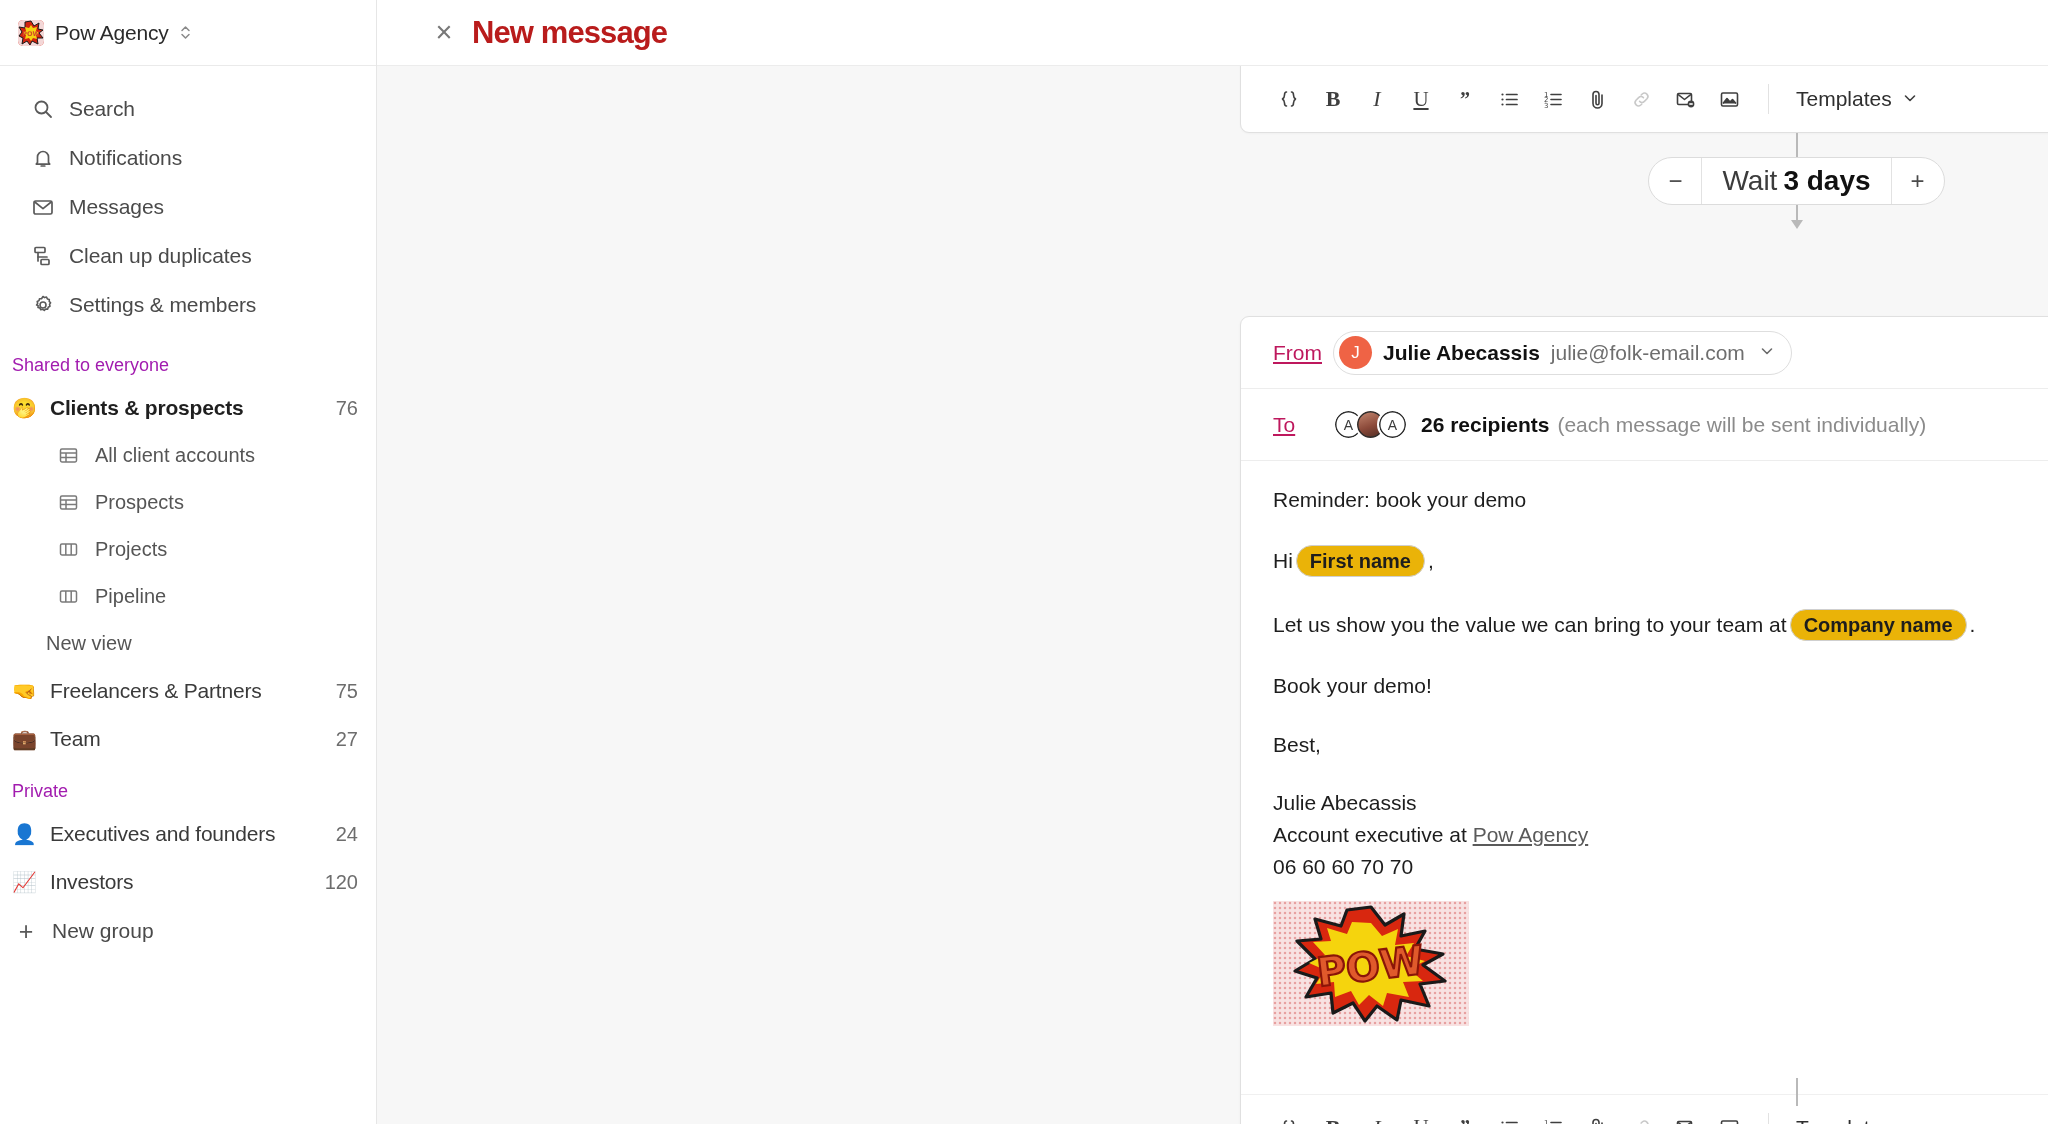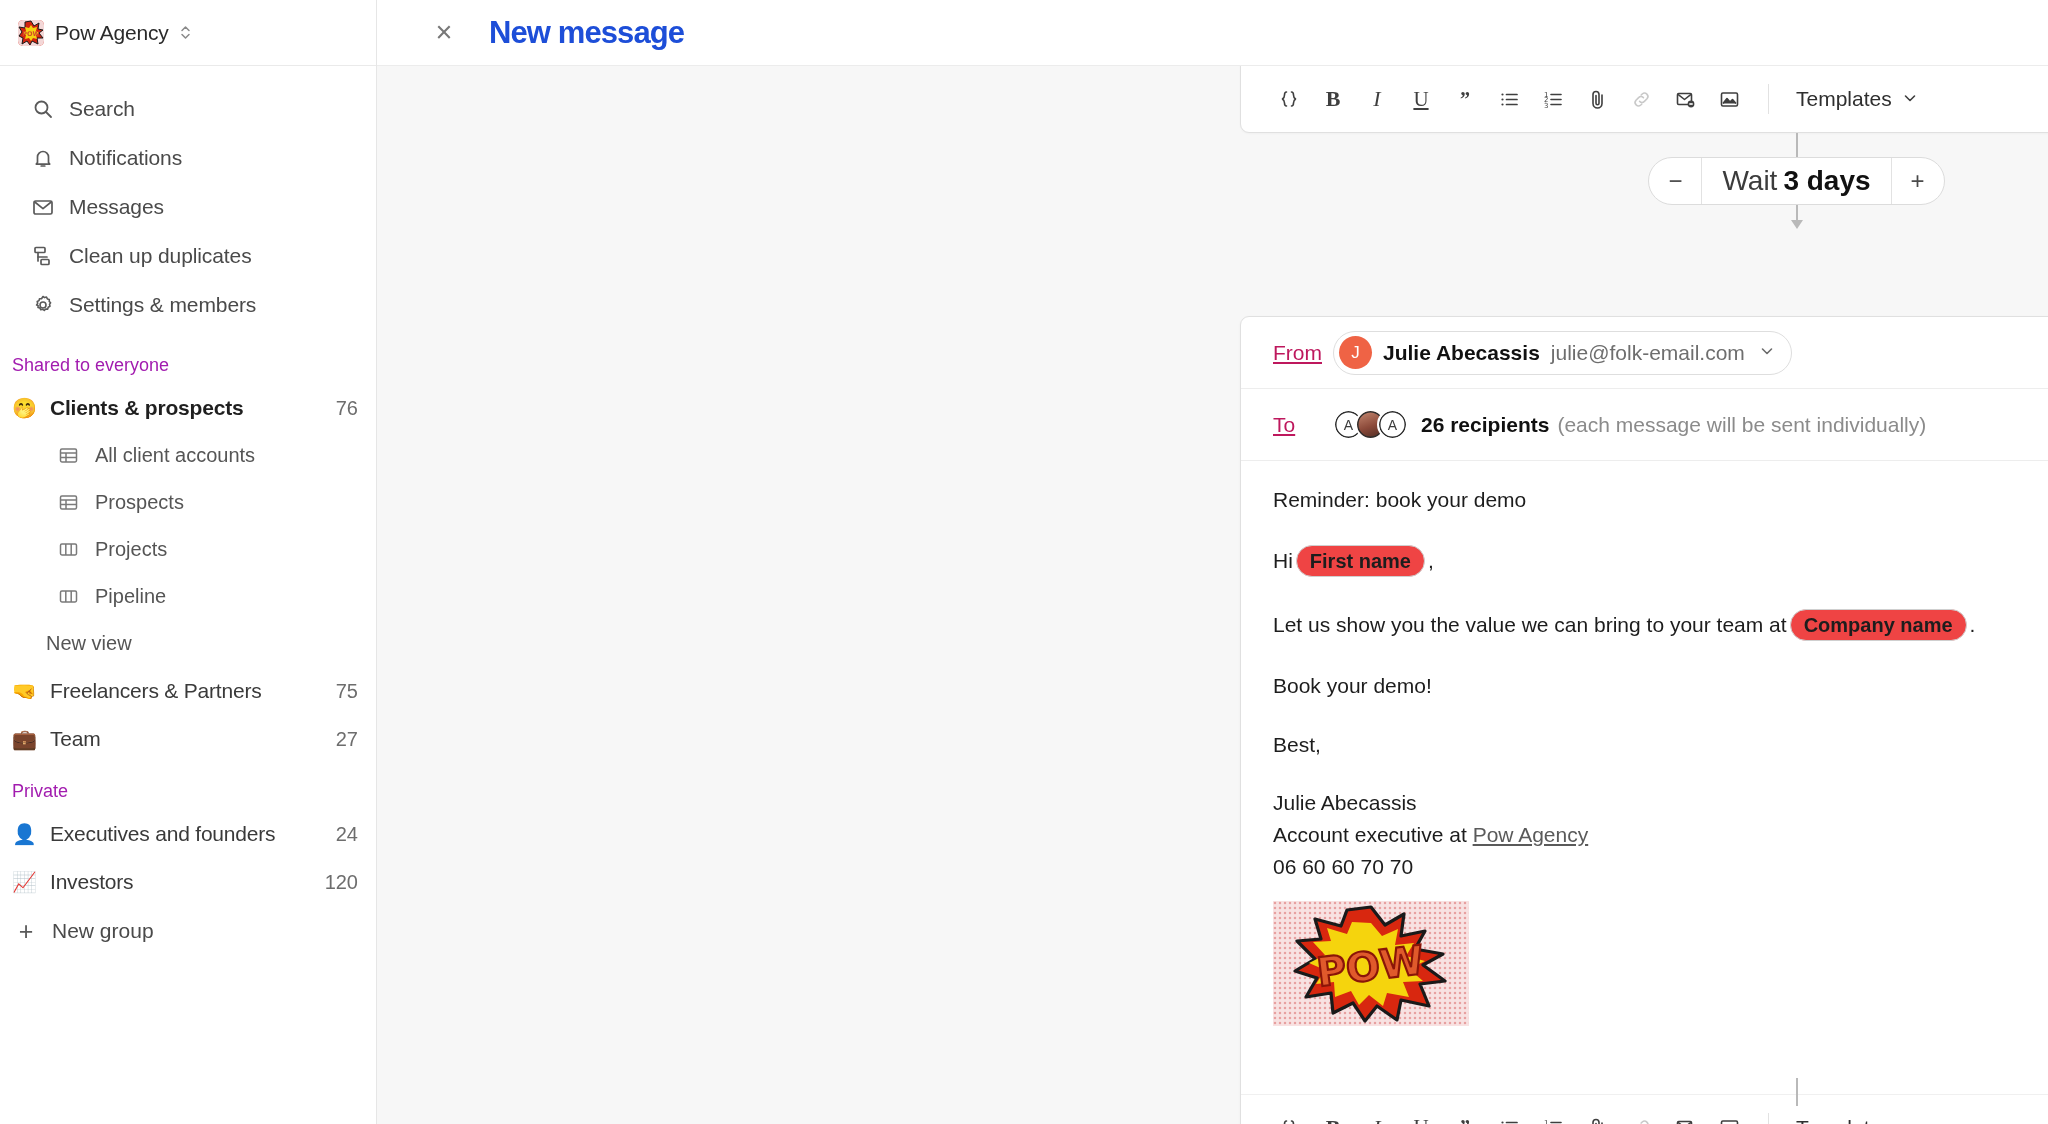--- a/index.html
+++ b/index.html
@@ -103,22 +103,22 @@
     display: flex; align-items: center;
     padding-left: 52px;
     border-bottom: 1px solid #ececec;
   }
   .close-x {
     font-size: 29px; color: #787878; cursor: pointer;
     line-height: 1; width: 30px; text-align: center;
     font-weight: 300;
   }
   .topbar-title {
-    margin-left: 30px;
-    font-size: 31px; font-weight: 700; color: #1d4ed8;
+    margin-left: 13px;
+    font-size: 31px; font-weight: 700; color: #b91c1c;
     letter-spacing: -0.9px;
   }
 
   .canvas {
     flex: 1 1 auto; position: relative;
     overflow: hidden;
   }
 
   
   .card {
@@ -243,21 +243,21 @@
   .body-line {
     font-size: 21px; color: #1d1d1d; line-height: 1.25;
     margin-bottom: 32px; display: flex; align-items: center; flex-wrap: wrap;
   }
   .body-line.tight { margin-bottom: 6px; }
   .token {
     display: inline-flex; align-items: center;
     border: 1px solid #cfcfcf; border-radius: 20px;
     padding: 3px 13px; margin: 0 3px;
     font-size: 20px; font-weight: 700; color: #1d1d1d;
-    background: #ef4444; cursor: pointer; line-height: 1.2;
+    background: #eab308; cursor: pointer; line-height: 1.2;
   }
   .sig-link { color: #5a5a5a; text-decoration: underline; cursor: pointer; }
   .pow-img {
     width: 196px; height: 125px; margin-top: 20px;
     background: #f6dede; position: relative; overflow: hidden;
     display: block;
   }
 
   .bottom-toolbar {
     flex: 0 0 66px; height: 66px;

